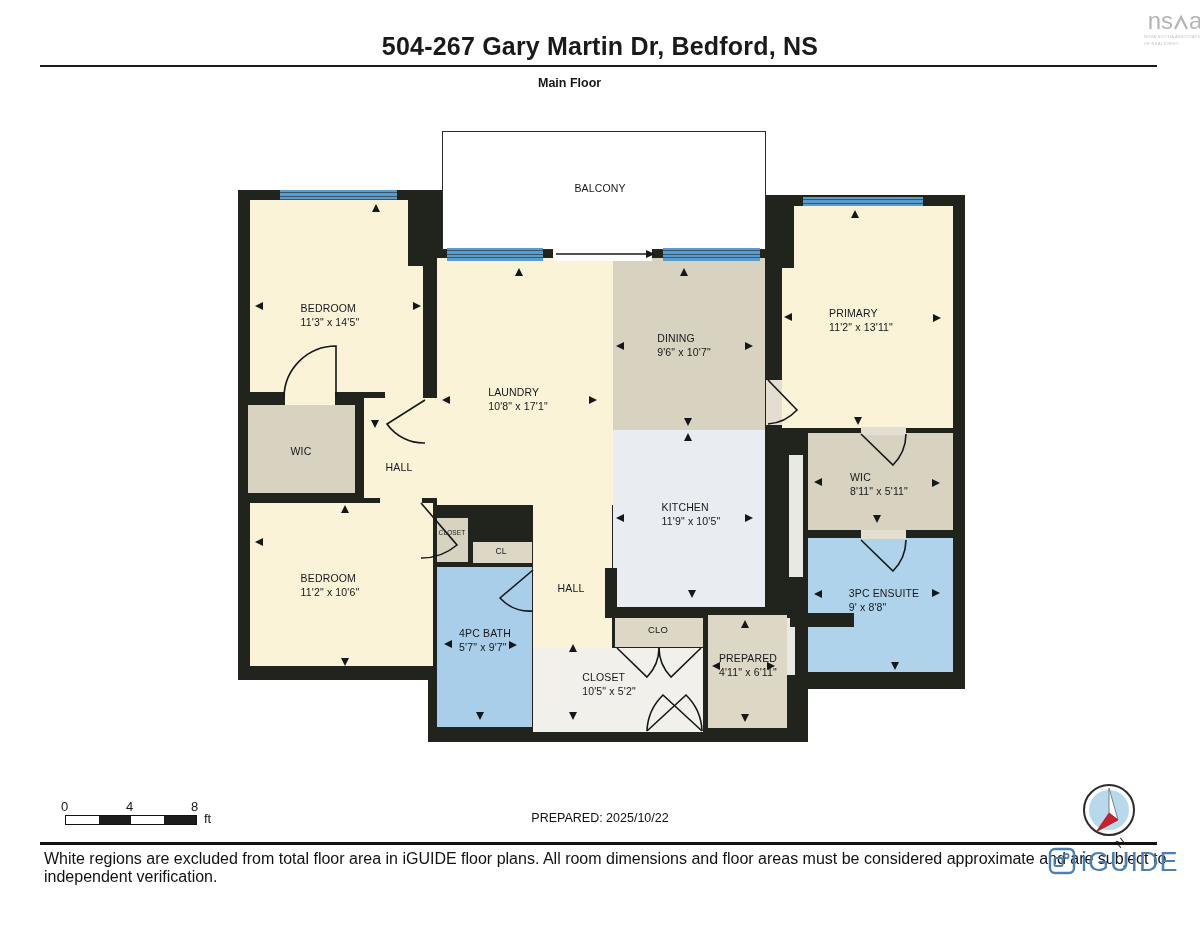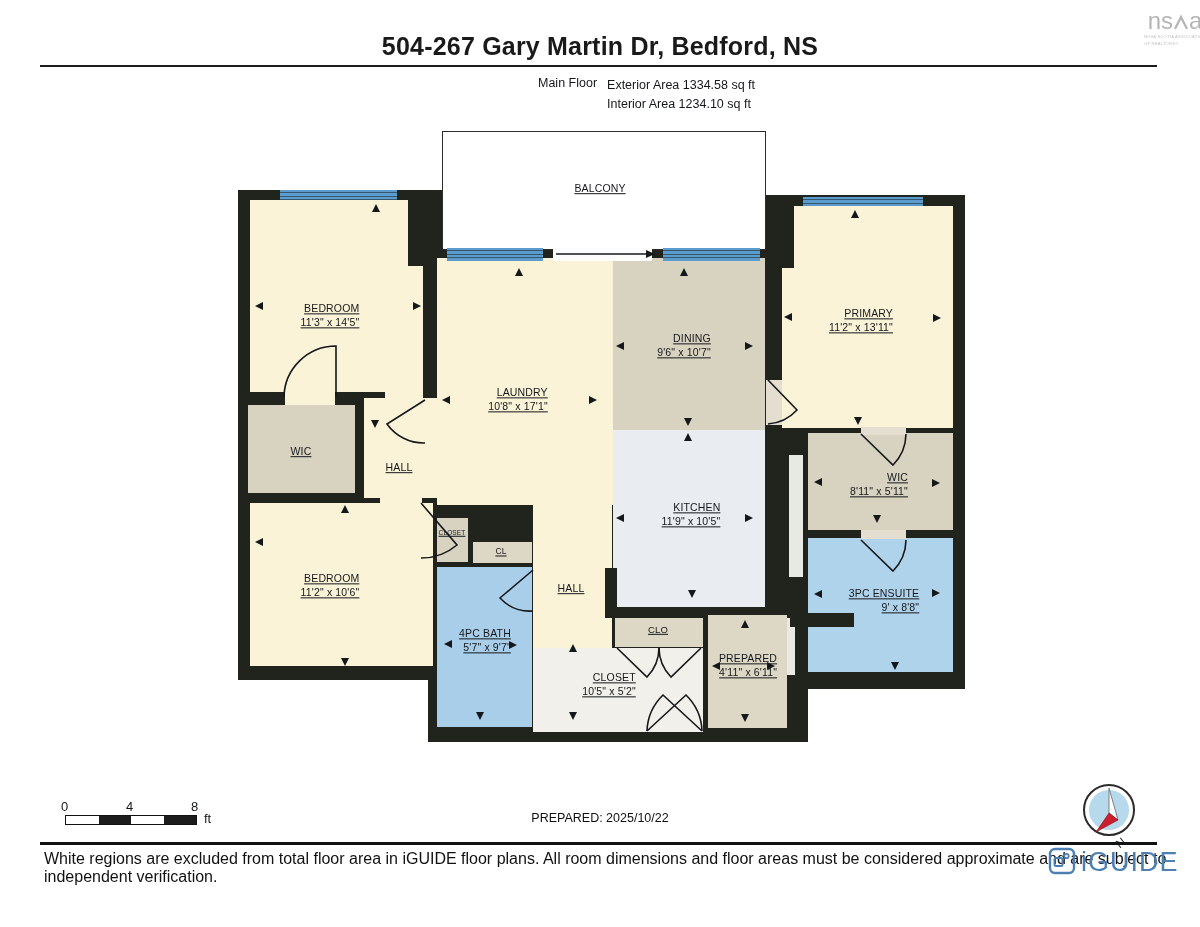--- a/index.html
+++ b/index.html
@@ -11,33 +11,33 @@
   .tan{background:#d8d2c0;}
   .tan2{background:#ddd7c5;}
   .kit{background:#e9edf1;}
   .blue{background:#a9cee9;}
   .blue2{background:#b0d3ec;}
   .lightf{background:#f1f0ea;}
   .sill{background:#e3ded0;}
   .strip{background:#e9e9e3;}
   .win{position:absolute;background:repeating-linear-gradient(180deg,#5c9ccd 0 2.4px,#33576f 2.4px 3.4px);}
   .slider{position:absolute;background:#fdfdfd;}
-  .rlabel{position:absolute;transform:translate(-50%,-50%);text-align:right;font-size:10.5px;line-height:1.3;color:#15181b;letter-spacing:.15px;white-space:nowrap;text-decoration:underline;}
+  .rlabel{position:absolute;transform:translate(-50%,-50%);text-align:left;font-size:10.5px;line-height:1.3;color:#15181b;letter-spacing:.15px;white-space:nowrap;}
   .rlabel span{display:block;}
   .balcony{position:absolute;background:#fff;border:1.5px solid #2c2c2c;}
   .ar{position:absolute;width:0;height:0;border-style:solid;}
   .ar-u{border-width:0 4.5px 8px 4.5px;border-color:transparent transparent #14181a transparent;}
   .ar-d{border-width:8px 4.5px 0 4.5px;border-color:#14181a transparent transparent transparent;}
   .ar-l{border-width:4.5px 8px 4.5px 0;border-color:transparent #14181a transparent transparent;}
   .ar-r{border-width:4.5px 0 4.5px 8px;border-color:transparent transparent transparent #14181a;}
   .title{position:absolute;top:32px;left:0;width:100%;text-align:center;font-size:25px;font-weight:bold;letter-spacing:.2px;color:#1a1a1a;}
   .hr1{position:absolute;top:65px;left:40px;width:1117px;height:2px;background:#1c1c1c;}
   .hr2{position:absolute;top:842px;left:40px;width:1117px;height:3px;background:#111;}
   .subtitle{position:absolute;top:76px;left:538px;display:flex;gap:10px;font-size:12.5px;}
-  .subtitle .fl{font-weight:normal;}
+  .subtitle .fl{font-weight:bold;}
   .subtitle .areas div{line-height:19px;}
   .prepared{position:absolute;top:811px;left:0;width:100%;text-align:center;font-size:12.5px;color:#111;}
   .disclaimer{position:absolute;top:850px;left:44px;font-size:16px;color:#111;}
   .scalebar{position:absolute;left:65px;top:799px;width:220px;height:30px;font-size:13px;}
   .scalebar .tick{position:absolute;top:0;}
   .scalebar .bar{position:absolute;top:16px;left:0;width:130px;height:8px;border:1px solid #111;}
   .scalebar .seg{position:absolute;top:0;height:8px;width:32.5px;}
   .scalebar .unit{position:absolute;left:139px;top:12px;}
   .nsar{position:absolute;left:1144px;top:10px;width:70px;text-align:left;color:#b5b5b5;}
   .nsar .row{display:flex;align-items:flex-end;justify-content:center;font-size:24px;line-height:22px;}
@@ -46,24 +46,20 @@
   .iguide .word{font-size:27px;letter-spacing:1px;}
   .doors{pointer-events:none;}
 </style>
 </head>
 <body>
 
 <div class="title">504-267 Gary Martin Dr, Bedford, NS</div>
 <div class="hr1"></div>
 <div class="subtitle">
   <div class="fl">Main Floor</div>
-  <div class="areas">
-    <div>Exterior Area 1334.58 sq ft</div>
-    <div>Interior Area 1234.10 sq ft</div>
-  </div>
 </div>
 
 <div class="nsar">
   <div class="row">
     <span>ns</span>
     <svg width="16" height="20" viewBox="0 0 16 20">
       <path d="M2,17 L8,5 L14,17" fill="none" stroke="#b5b5b5" stroke-width="2.2"></path>
     </svg>
     <span>ar</span>
   </div>

